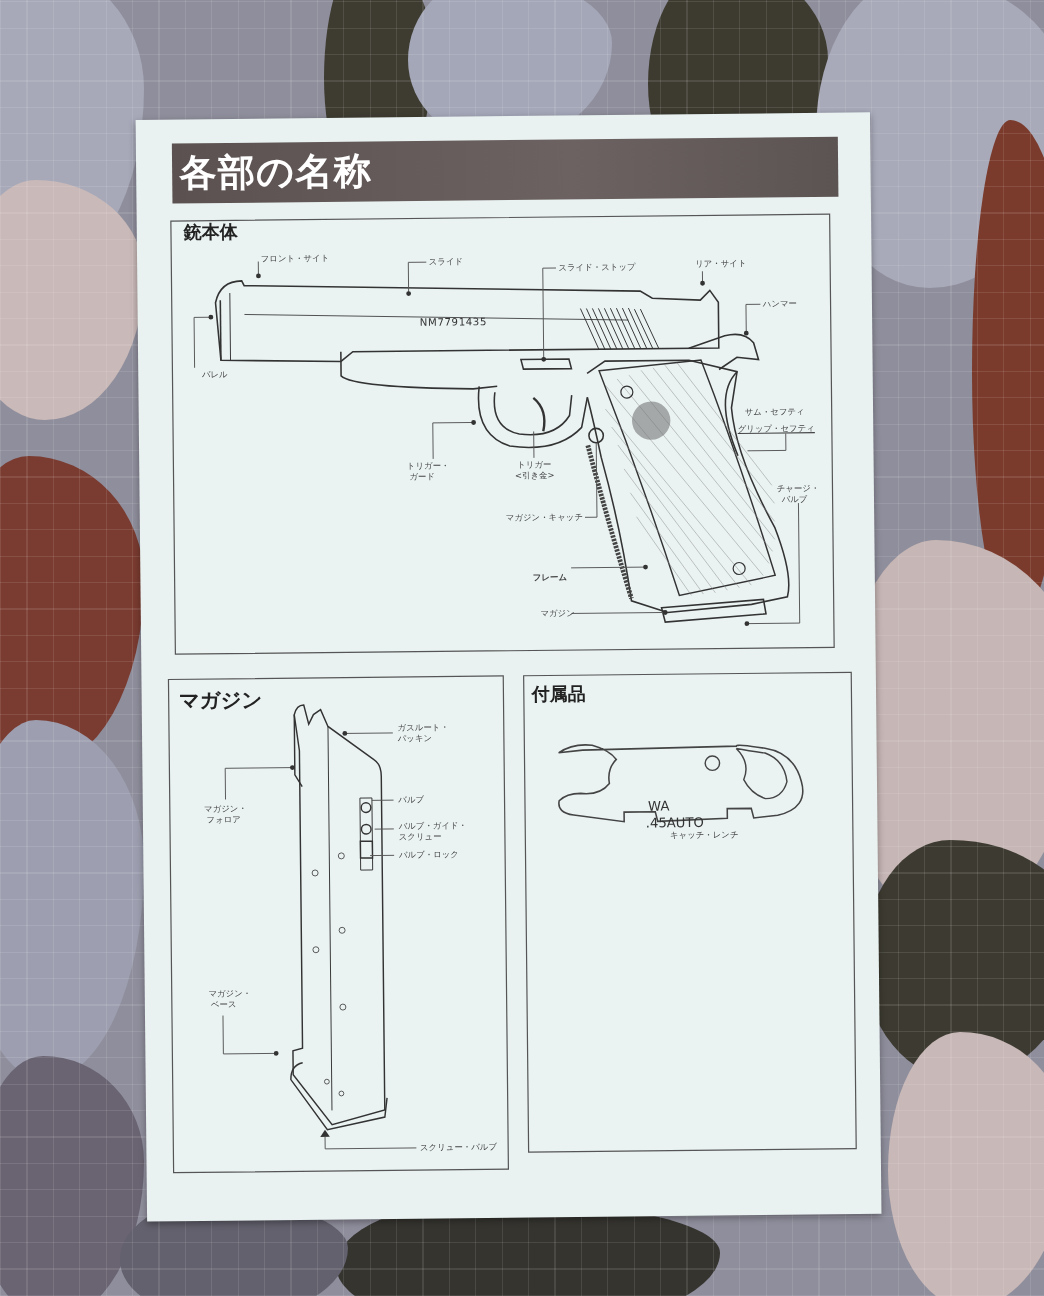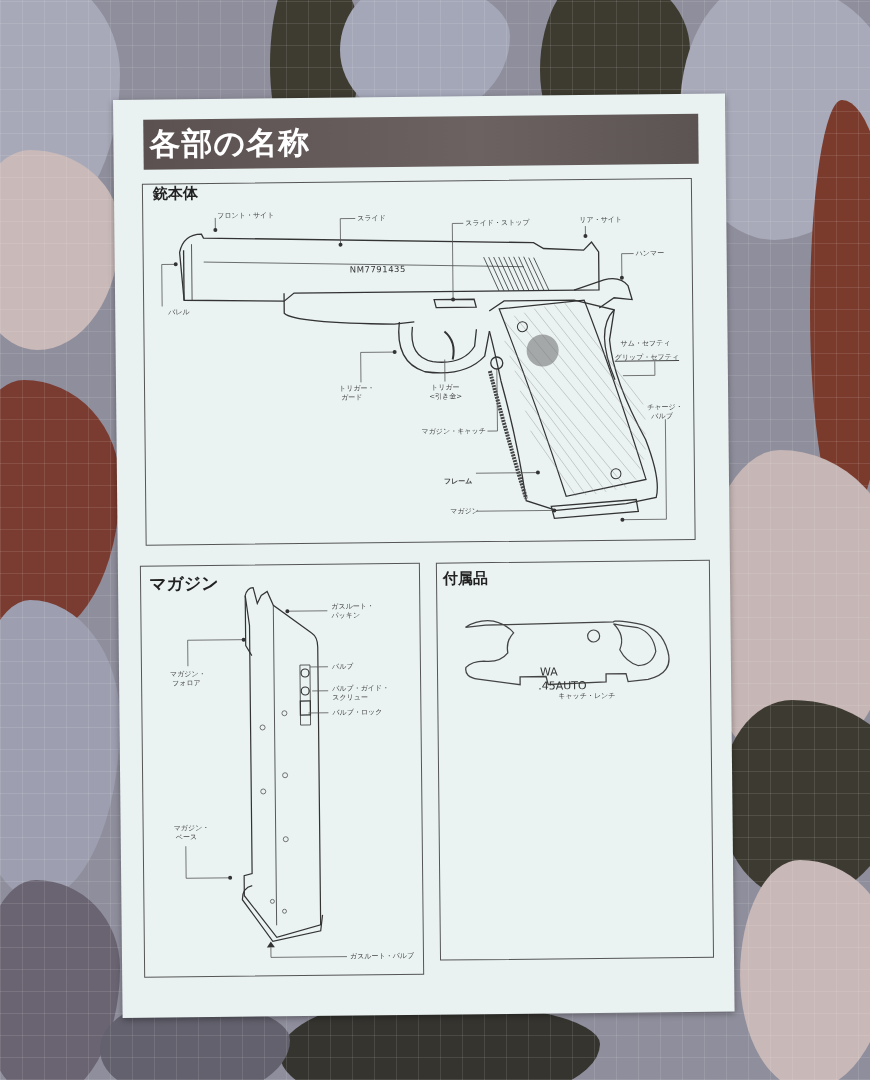--- a/index.html
+++ b/index.html
@@ -217,21 +217,21 @@
     <span class="lbl" style="left:190px;top:38px;">ガスルート・</span>
     <span class="lbl" style="left:190px;top:47px;">パッキン</span>
     <span class="lbl" style="left:28px;top:104px;">マガジン・</span>
     <span class="lbl" style="left:30px;top:113px;">フォロア</span>
     <span class="lbl" style="left:190px;top:98px;">バルブ</span>
     <span class="lbl" style="left:190px;top:120px;">バルブ・ガイド・</span>
     <span class="lbl" style="left:190px;top:129px;">スクリュー</span>
     <span class="lbl" style="left:190px;top:144px;">バルブ・ロック</span>
     <span class="lbl" style="left:30px;top:258px;">マガジン・</span>
     <span class="lbl" style="left:32px;top:267px;">ベース</span>
-    <span class="lbl" style="left:205px;top:388px;">ガスルート・バルブ</span>
+    <span class="lbl" style="left:205px;top:388px;">スクリュー・バルブ</span>
   </div>
 
   <div class="panel" style="left:318px;top:466px;width:272px;height:396px;">
     <h2 style="left:6px;top:6px;font-size:15px;">付属品</h2>
     <svg width="272" height="200" viewBox="0 0 272 200" style="left:0;top:0;">
       <path fill="none" stroke="#444" stroke-width="1.3" d="M28 64 Q40 56 56 58 Q70 62 76 70 Q68 78 70 90 Q62 100 46 98 Q34 98 28 104 Q26 114 40 116 L82 122 L82 114 L108 114 L110 122 L168 120 L168 112 L188 112 L190 120 L210 118 Q236 112 230 90 Q224 66 200 62 Q176 58 176 60 L48 62 Z"></path>
       <path fill="none" stroke="#444" stroke-width="1.2" d="M176 62 Q188 74 182 88 Q188 100 200 104 Q214 104 218 90 Q216 72 200 66 Q186 64 176 62"></path>
       <circle cx="156" cy="74" r="6" fill="none" stroke="#444" stroke-width="1.2"></circle>
     </svg>
     <span class="wa-text" style="left:102px;top:78px;">WA</span>

